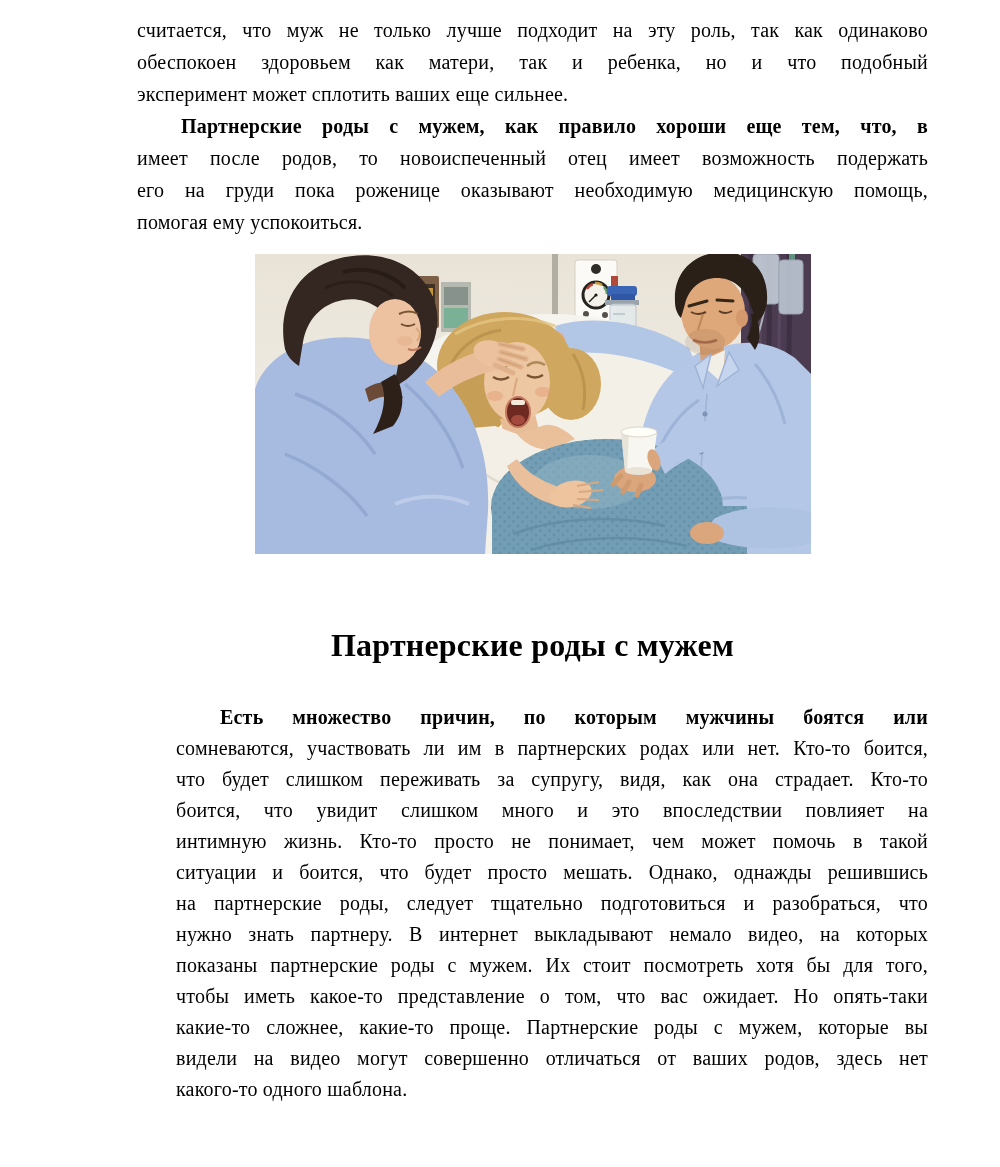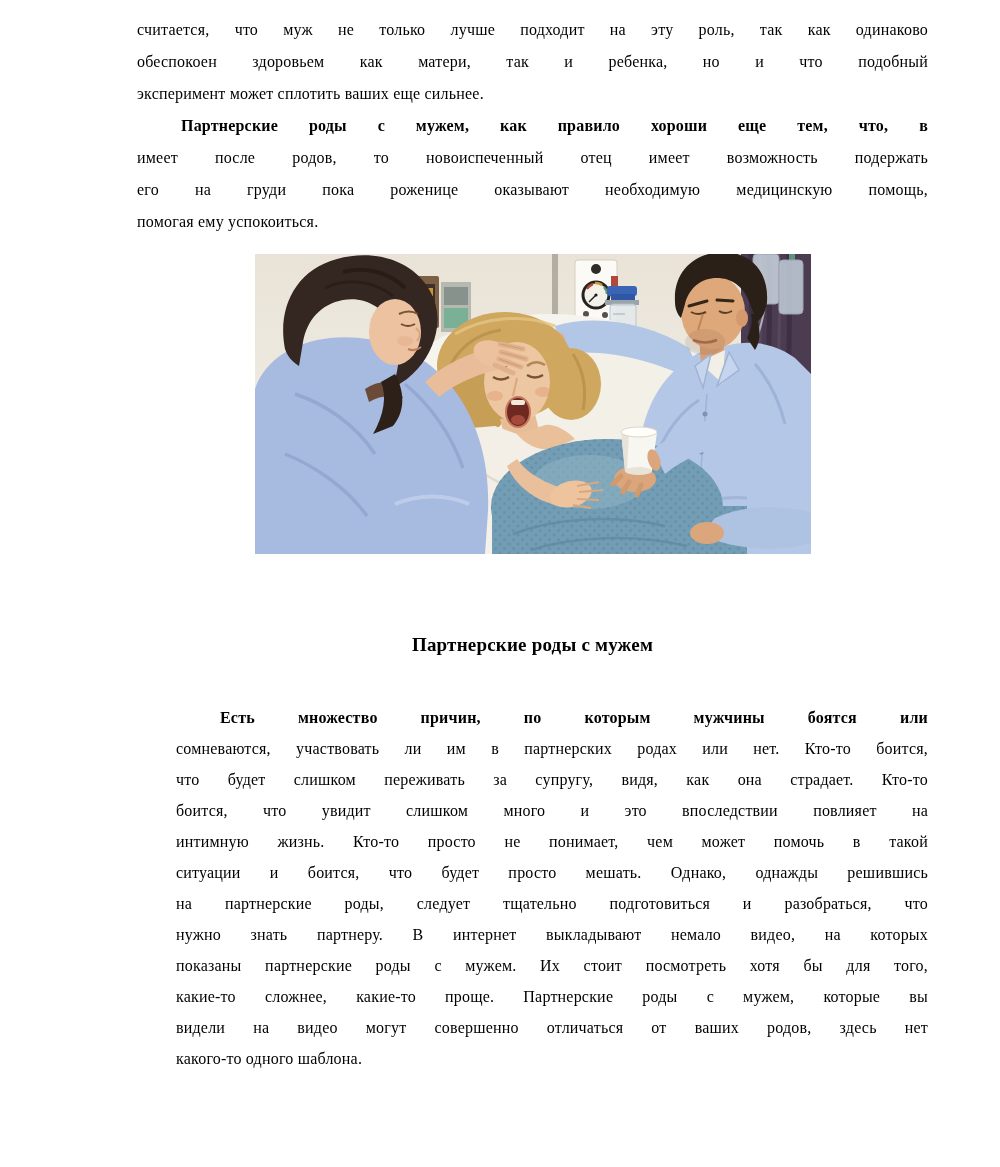--- a/index.html
+++ b/index.html
@@ -3,35 +3,35 @@
 <meta charset="utf-8">
 <style>
   html, body { margin: 0; padding: 0; background: #ffffff; }
   body {
     width: 1000px; height: 1167px; overflow: hidden;
     font-family: "Liberation Serif", "DejaVu Serif", serif;
     color: #000;
   }
   .page { padding: 14px 72px 0 137px; }
   .tl {
-    font-size: 16px; line-height: 32px;
+    font-size: 20px; line-height: 32px;
     text-align: justify; text-align-last: justify;
     letter-spacing: 0.2px;
   }
   .p3 .tl { line-height: 31px; margin-left: 39px; }
   .tl.end { text-align-last: left; }
   .tl.ind { text-indent: 44px; font-weight: bold; }
   figure.photo {
     width: 556px; height: 300px;
     margin: 16px auto 0; padding: 0;
     overflow: hidden;
   }
   h1.sect {
     margin: 76px 0 0; padding: 0;
-    font-size: 19px; line-height: 30px; font-weight: bold;
+    font-size: 32px; line-height: 30px; font-weight: bold;
     text-align: center; letter-spacing: 0.2px;
   }
   .p3 { margin-top: 42px; }
 </style>
 </head>
 <body>
 
 <div class="page">
 
   <div>
@@ -236,18 +236,19 @@
   <div class="p3">
     <div class="tl ind">Есть множество причин, по которым мужчины боятся или</div>
     <div class="tl">сомневаются, участвовать ли им в партнерских родах или нет. Кто-то боится,</div>
     <div class="tl">что будет слишком переживать за супругу, видя, как она страдает. Кто-то</div>
     <div class="tl">боится, что увидит слишком много и это впоследствии повлияет на</div>
     <div class="tl">интимную жизнь. Кто-то просто не понимает, чем может помочь в такой</div>
     <div class="tl">ситуации и боится, что будет просто мешать. Однако, однажды решившись</div>
     <div class="tl">на партнерские роды, следует тщательно подготовиться и разобраться, что</div>
     <div class="tl">нужно знать партнеру. В интернет выкладывают немало видео, на которых</div>
     <div class="tl">показаны партнерские роды с мужем. Их стоит посмотреть хотя бы для того,</div>
+    <div class="tl">чтобы иметь какое-то представление о том, что вас ожидает. Но опять-таки</div>
     <div class="tl">какие-то сложнее, какие-то проще. Партнерские роды с мужем, которые вы</div>
     <div class="tl">видели на видео могут совершенно отличаться от ваших родов, здесь нет</div>
     <div class="tl end">какого-то одного шаблона.</div>
   </div>
 
 </div>
 
 </body></html>

